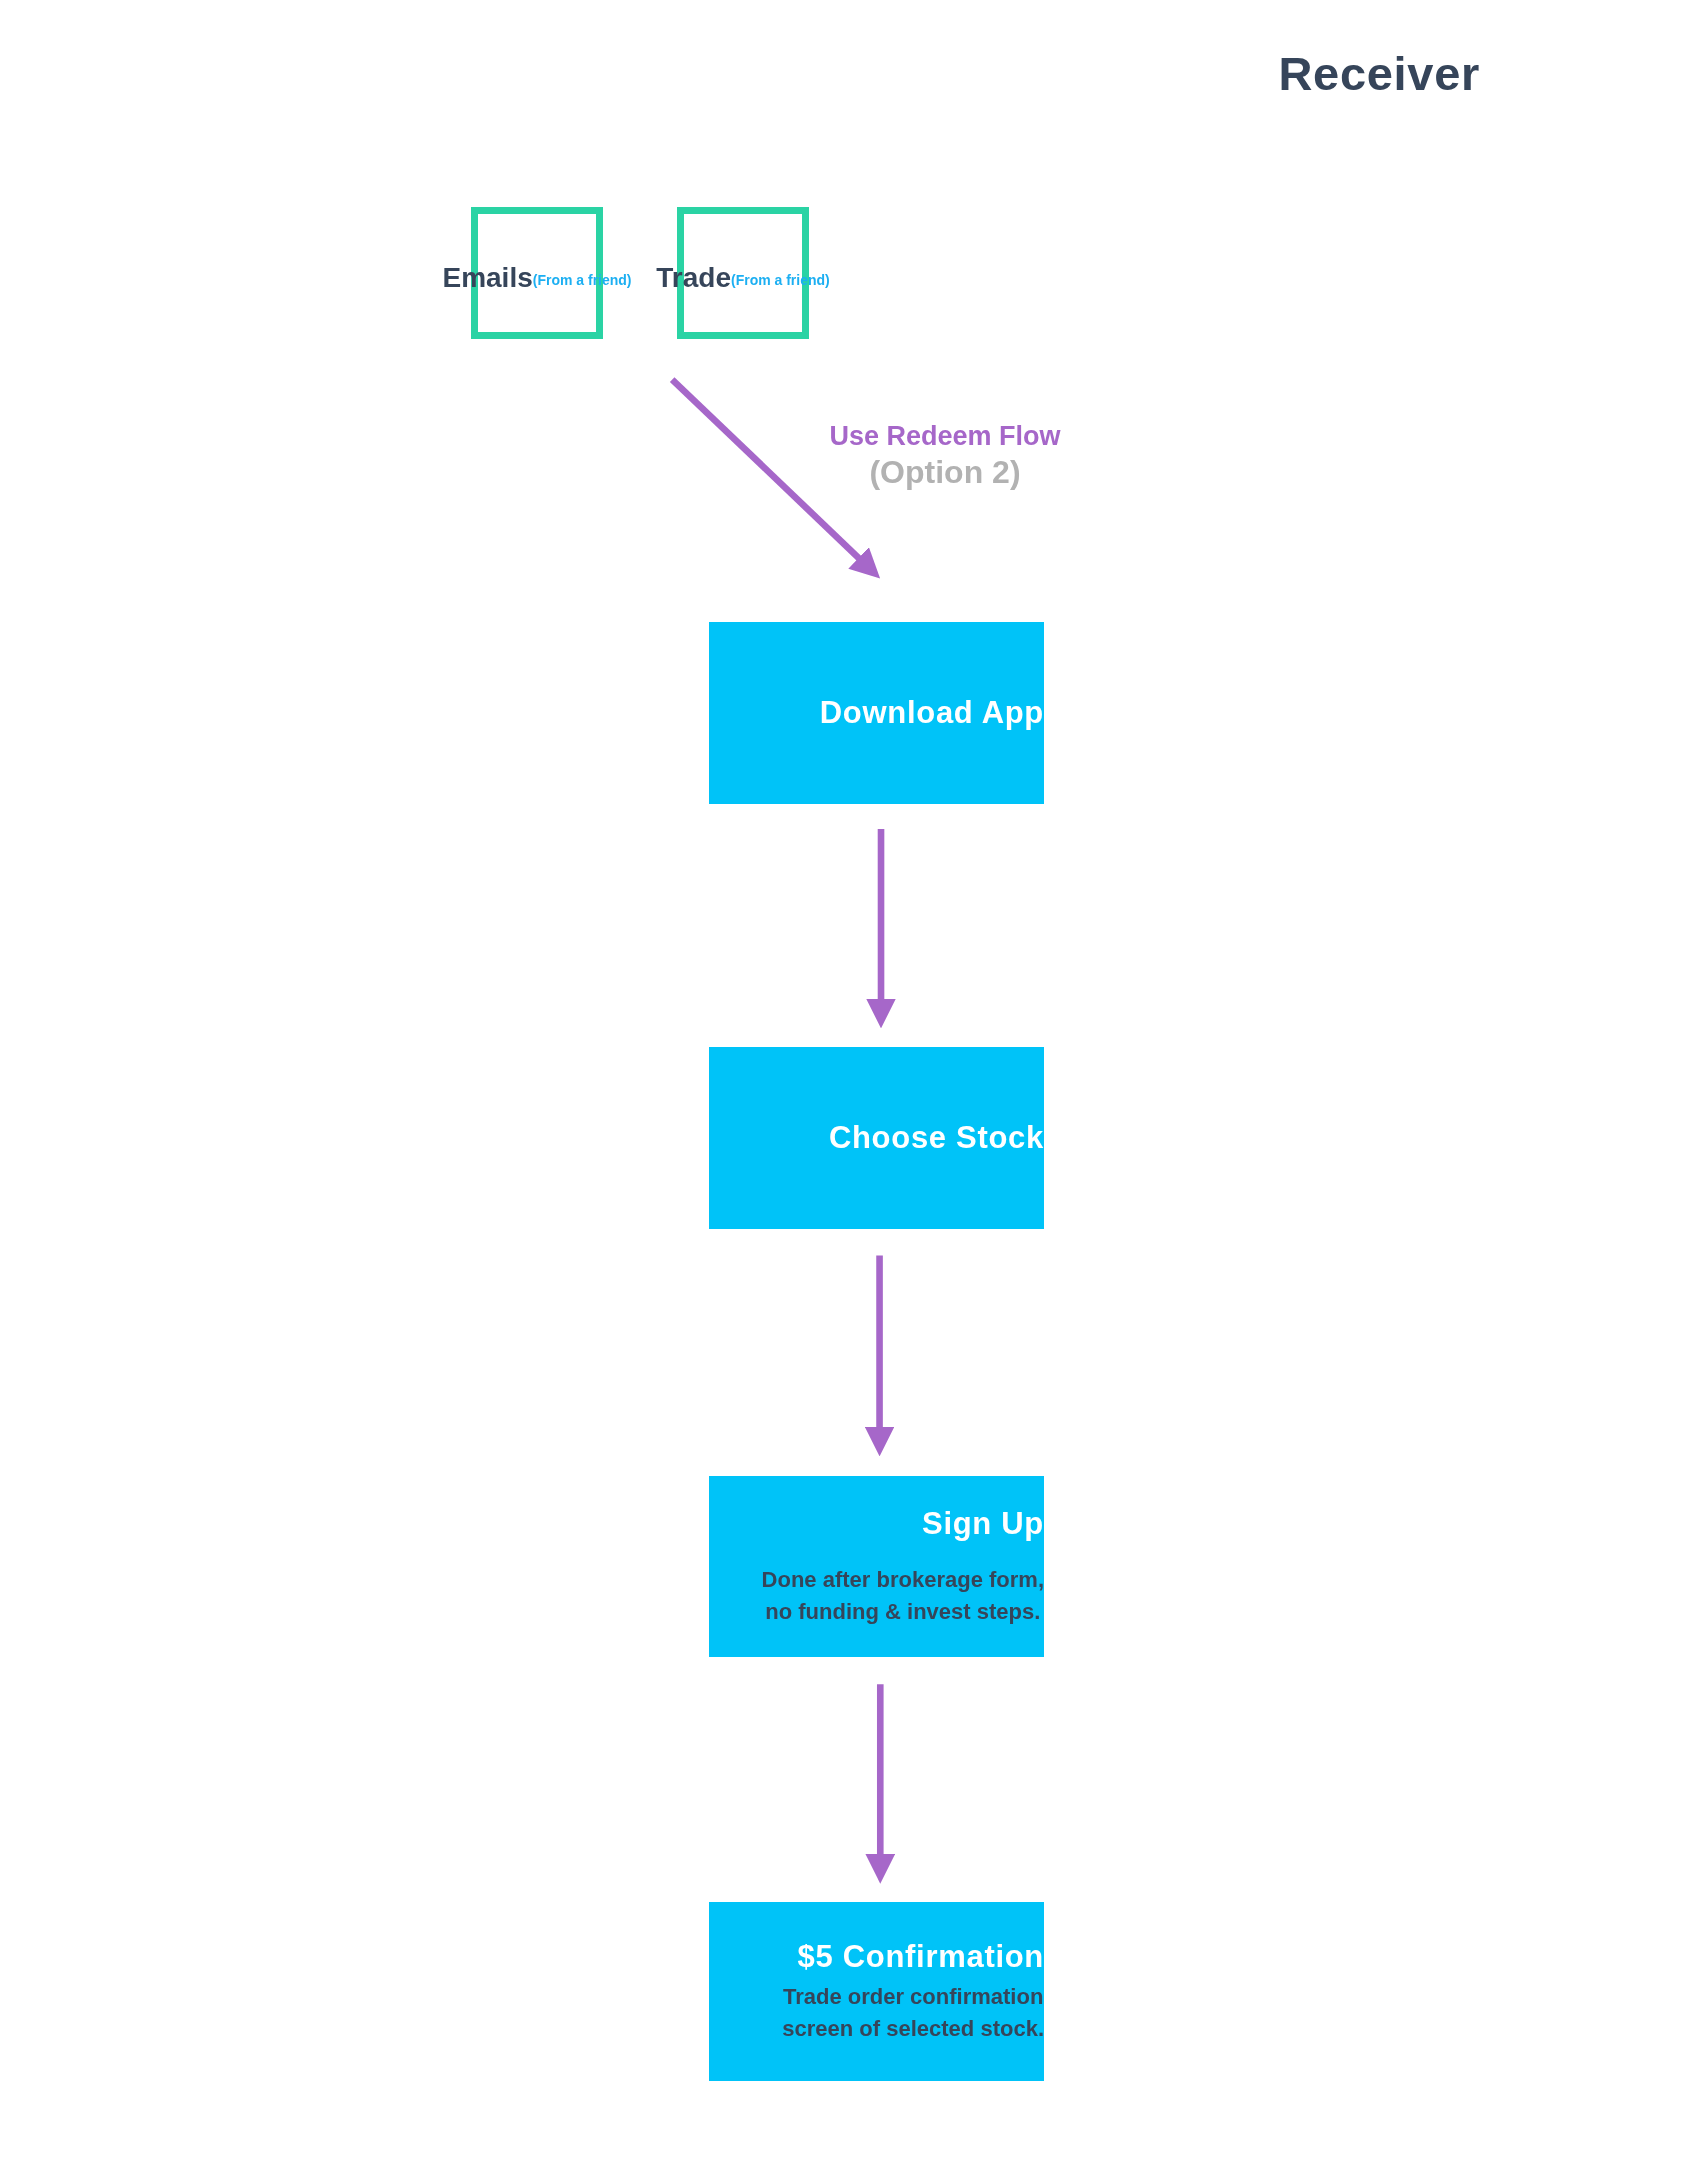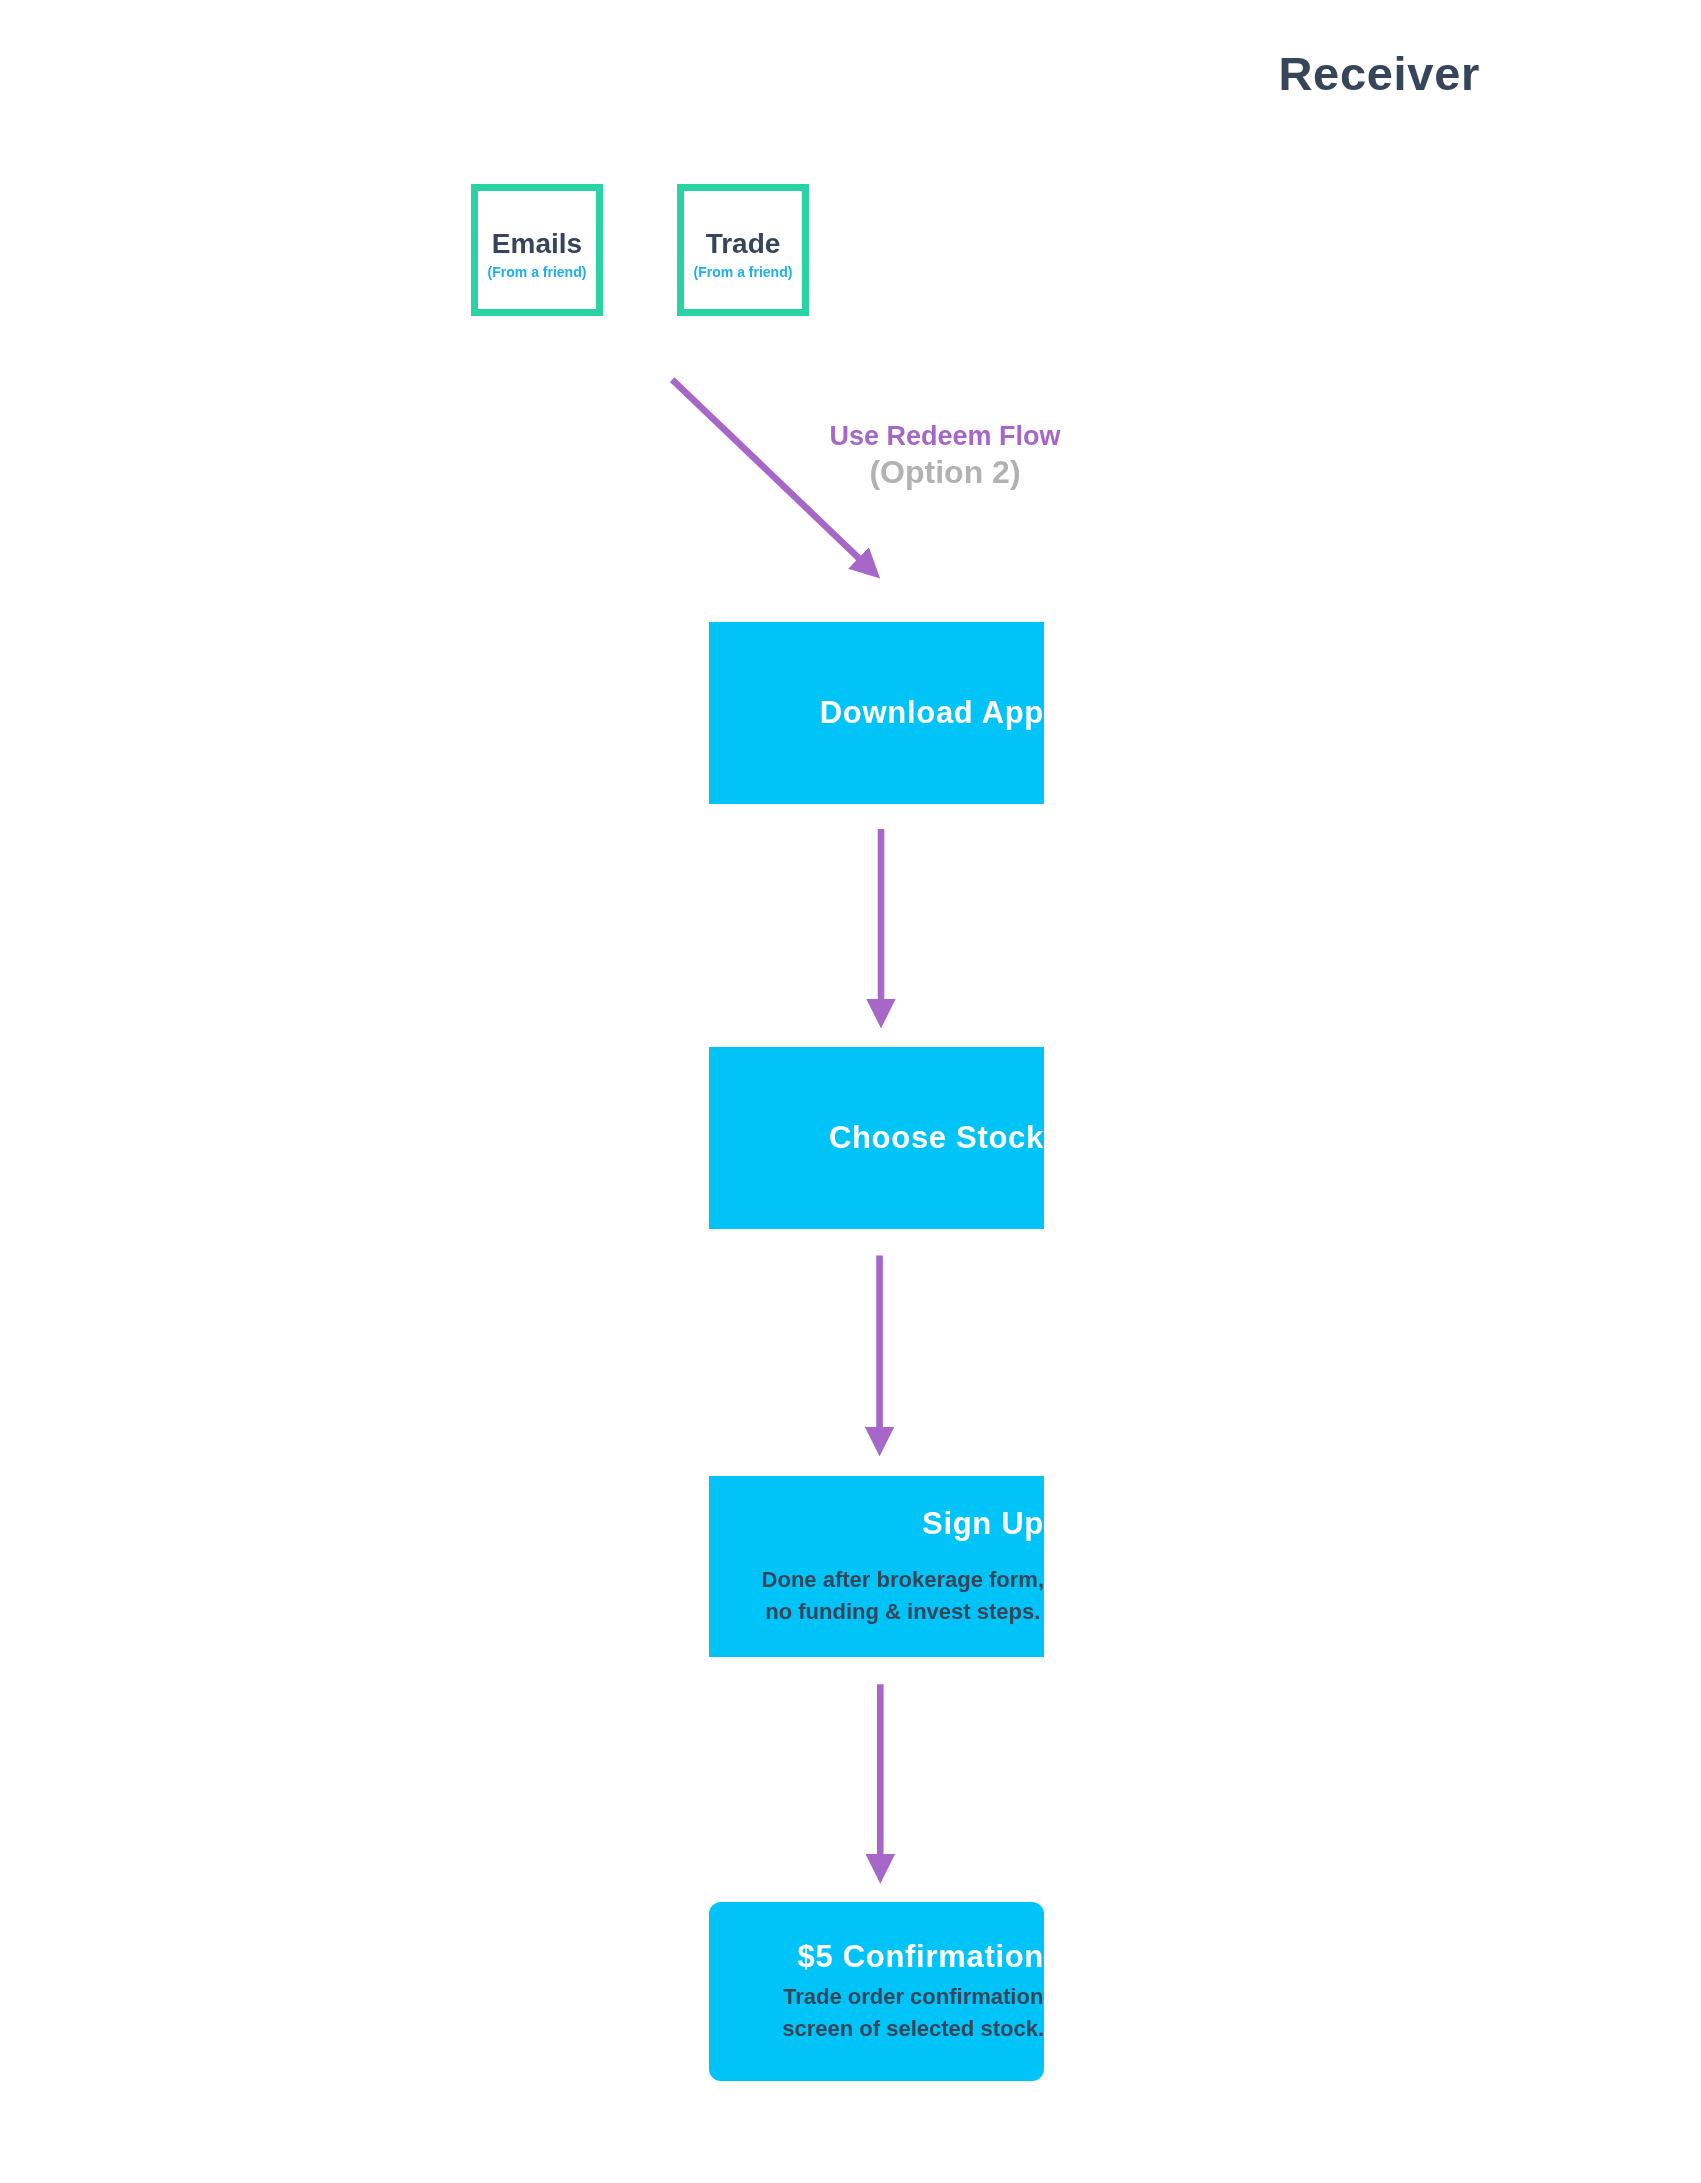--- a/index.html
+++ b/index.html
@@ -36,27 +36,26 @@
     justify-content: center;
     font-size: 43px;
     font-weight: bold;
     letter-spacing: 1.5px;
     color: var(--navy);
   }
 
   
   .source-box {
     position: absolute;
-    top: 184px;
+    top: 207px;
     width: 132px;
     height: 132px;
     background: #ffffff;
     border: 7.4px solid var(--teal);
     display: flex;
-    flex-direction: column;
     align-items: center;
     justify-content: center;
     padding-top: 8.8px;
     text-align: center;
   }
   .source-box.emails { left: 471px; }
   .source-box.text   { left: 677px; }
   .source-title {
     font-size: 28px;
     font-weight: bold;
@@ -101,21 +100,21 @@
     background: var(--cyan);
     display: flex;
     flex-direction: column;
     align-items: flex-end;
     justify-content: center;
     text-align: center;
   }
   .step-download { top: 622px;  height: 182px; }
   .step-choose   { top: 1047px; height: 182px; padding-left: 8px; }
   .step-signup   { top: 1476px; height: 181px; gap: 16px; }
-  .step-confirm  { top: 1902px; height: 179px; border-radius: 12px; }
+  .step-confirm  { top: 1902px; height: 179px; }
   .step-title {
     font-size: 31px;
     font-weight: bold;
     color: #ffffff;
     line-height: 38px;
     letter-spacing: 0.7px;
   }
   .step-subtitle {
     margin-top: 4.4px;
     font-size: 22px;

